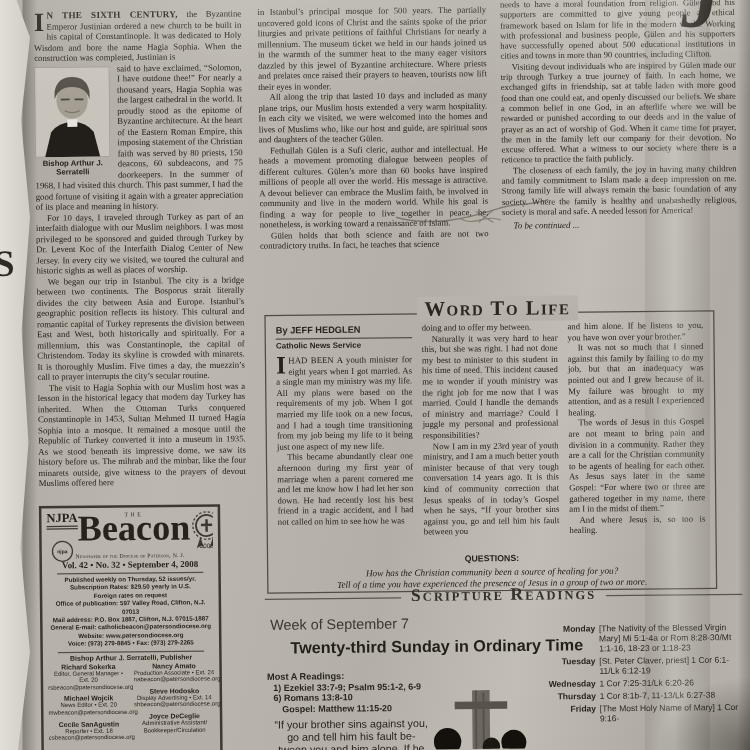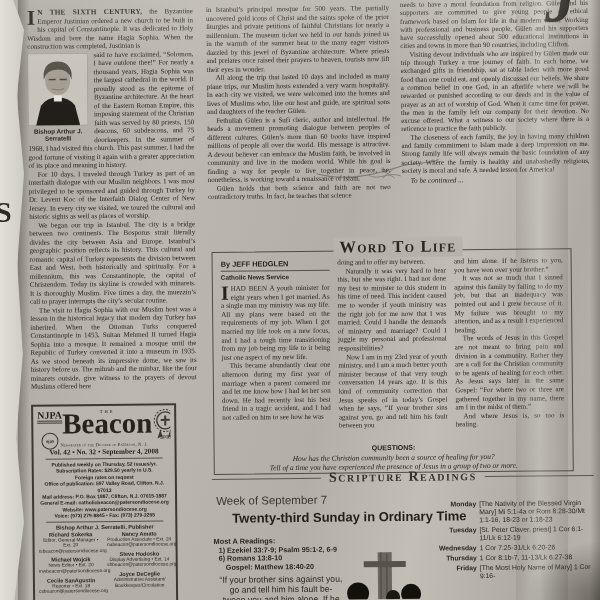--- a/index.html
+++ b/index.html
@@ -184,21 +184,21 @@
       <div class="scr-rule"></div>
       <div class="scr-title">Scripture Readings</div>
       <div class="scr-rule"></div>
     </div>
     <div class="week sans">Week of September 7</div>
     <div class="sunday sans">Twenty-third Sunday in Ordinary Time</div>
     <div class="cycle sans">
       <div class="lbl">Most A Readings:</div>
       <div class="r1">1) Ezekiel 33:7-9; Psalm 95:1-2, 6-9</div>
       <div class="r1">6) Romans 13:8-10</div>
-      <div class="r2">Gospel: Matthew 18:40-20</div>
+      <div class="r2">Gospel: Matthew 11:15-20</div>
     </div>
     <div class="quote sans">
       <div>“If your brother sins against you,</div>
       <div>go and tell him his fault be-</div>
       <div>tween you and him alone. If he</div>
     </div>
     <svg class="illus" width="76" height="47">
       <rect x="31" y="0" width="14" height="47" fill="#6b675f"></rect>
       <path d="M34 0 v47 M40 2 v45" stroke="#55514a" stroke-width="1.5"></path>
       <rect x="17" y="9" width="42" height="6" fill="#57534b"></rect>

